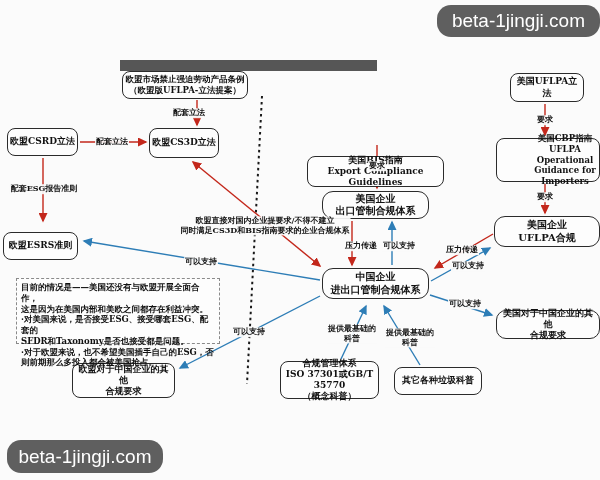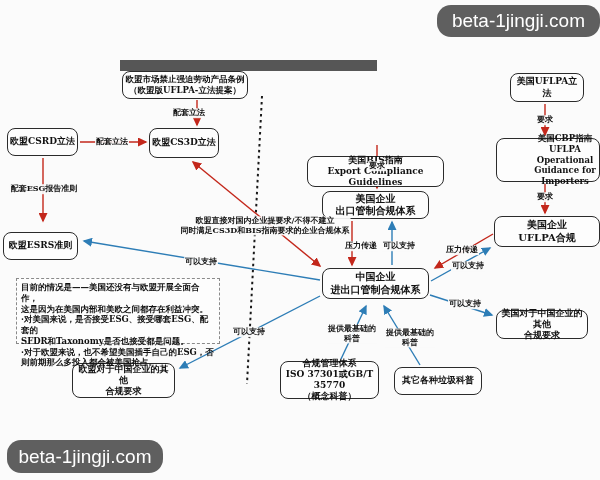--- a/index.html
+++ b/index.html
@@ -9,21 +9,21 @@
     font-family:"DejaVu Serif","Liberation Serif",serif;
   }
   svg.lines{position:absolute;left:0;top:0;width:600px;height:480px;}
   .node{
     position:absolute; box-sizing:border-box;
     background:#fdfdfd; border:1.5px solid #2b2b2b; border-radius:8px;
     display:flex; align-items:center; justify-content:center;
     text-align:center; font-weight:bold; color:#111;
     font-size:9px; line-height:1.25; white-space:pre-line; padding:1px 2px;
   }
-  .node.big{font-size:10px;}
+  .node.big{font-size:10px;border-radius:11px;}
   .node.small{font-size:8.5px;}
   .note{
     position:absolute; box-sizing:border-box;
     background:#fdfdfd; border:1px dashed #8a8a8a;
     font-weight:bold; color:#111; font-size:8.5px; line-height:1.27;
     white-space:pre-line; padding:3px 4px; text-align:left;
   }
   .elabel{
     position:absolute; transform:translate(-50%,-50%);
     font-weight:bold; color:#111; font-size:8px; line-height:1.2;
@@ -94,21 +94,21 @@
   <div class="node big" style="left:322px;top:191px;width:107px;height:28px;">美国企业
 出口管制合规体系</div>
   <div class="node big" style="left:322px;top:268px;width:107px;height:31px;">中国企业
 进出口管制合规体系</div>
   <div class="node" style="left:510px;top:73px;width:74px;height:29px;">美国UFLPA立法</div>
   <div class="node small" style="left:496px;top:138px;width:104px;height:44px;padding-left:36px;">美国CBP指南
 UFLPA Operational
 Guidance for Importers</div>
   <div class="node big" style="left:494px;top:216px;width:106px;height:31px;">美国企业
 UFLPA合规</div>
-  <div class="node" style="left:496px;top:310px;width:92px;height:29px;">美国对于中国企业的其他
+  <div class="node" style="left:496px;top:310px;width:104px;height:29px;border-radius:10px;">美国对于中国企业的其他
 合规要求</div>
   <div class="node" style="left:280px;top:361px;width:99px;height:38px;">合规管理体系
 ISO 37301或GB/T 35770
 （概念科普）</div>
   <div class="node" style="left:394px;top:367px;width:88px;height:28px;">其它各种垃圾科普</div>
 
   <div class="note" style="left:16px;top:278px;width:204px;height:66px;">目前的情况是——美国还没有与欧盟开展全面合作，
 这是因为在美国内部和美欧之间都存在利益冲突。
 ·对美国来说，是否接受ESG、接受哪套ESG、配套的
 SFDR和Taxonomy是否也接受都是问题。

